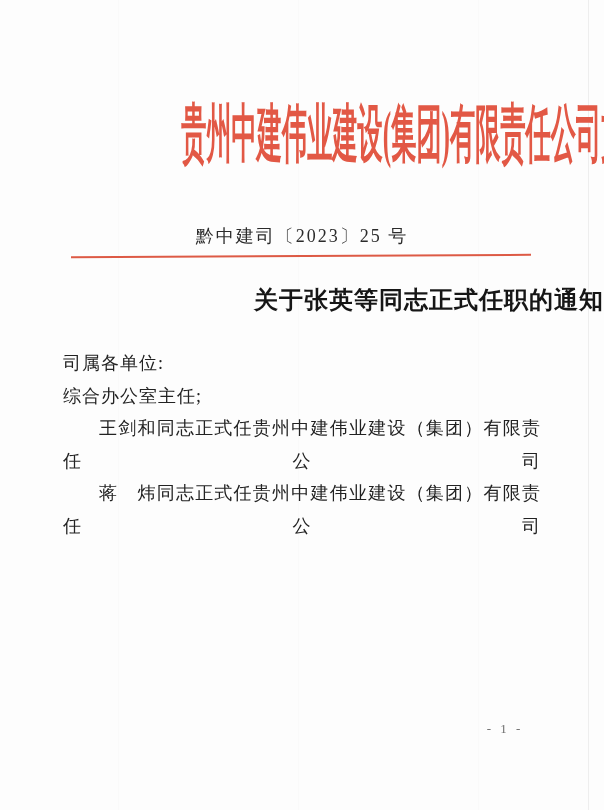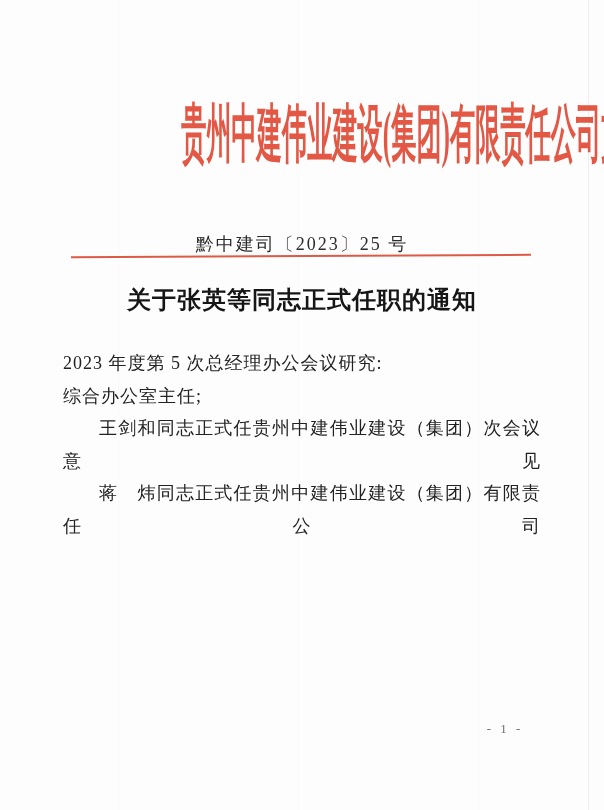--- a/index.html
+++ b/index.html
@@ -36,21 +36,21 @@
     white-space: nowrap;
     font-size: 63px;
     font-weight: bold;
     color: #e25845;
     transform: scaleX(0.40);
     transform-origin: 50% 50%;
     letter-spacing: 0;
   }
   .doc-number {
     position: absolute;
-    top: 232px;
+    top: 224px;
     left: 0;
     width: 604px;
     text-align: center;
     font-size: 18px;
     letter-spacing: 2px;
     color: #2b2b2b;
   }
   .red-divider {
     position: absolute;
     top: 255px;
@@ -59,21 +59,21 @@
     height: 2px;
     background: #dd5a45;
     transform: rotate(-0.3deg);
   }
   .doc-title {
     position: absolute;
     top: 284px;
     left: 0;
     width: 604px;
     margin: 0;
-    text-align: center;
+    text-align: right;
     font-size: 24px;
     font-weight: bold;
     letter-spacing: 1px;
     color: #161616;
   }
   .doc-body {
     position: absolute;
     top: 347px;
     left: 63px;
     width: 478px;
@@ -108,22 +108,22 @@
 
   <div class="letterhead">贵州中建伟业建设(集团)有限责任公司文件</div>
 
   <div class="doc-number">黔中建司〔2023〕25 号</div>
 
   <div class="red-divider"></div>
 
   <h1 class="doc-title">关于张英等同志正式任职的通知</h1>
 
   <div class="doc-body">
-    <div class="line">2023 年度第 5 次总经理办公会议研究:</div>
+    <div class="line">司属各单位:</div>
     <div class="line">综合办公室主任;</div>
-    <div class="line indent full">王剑和同志正式任贵州中建伟业建设（集团）次会议意见</div>
+    <div class="line indent full">王剑和同志正式任贵州中建伟业建设（集团）有限责任公司</div>
     <div class="line indent full">蒋　炜同志正式任贵州中建伟业建设（集团）有限责任公司</div>
 
   </div>
 
   <div class="page-number">- 1 -</div>
 
 </div>
 
 </body></html>

